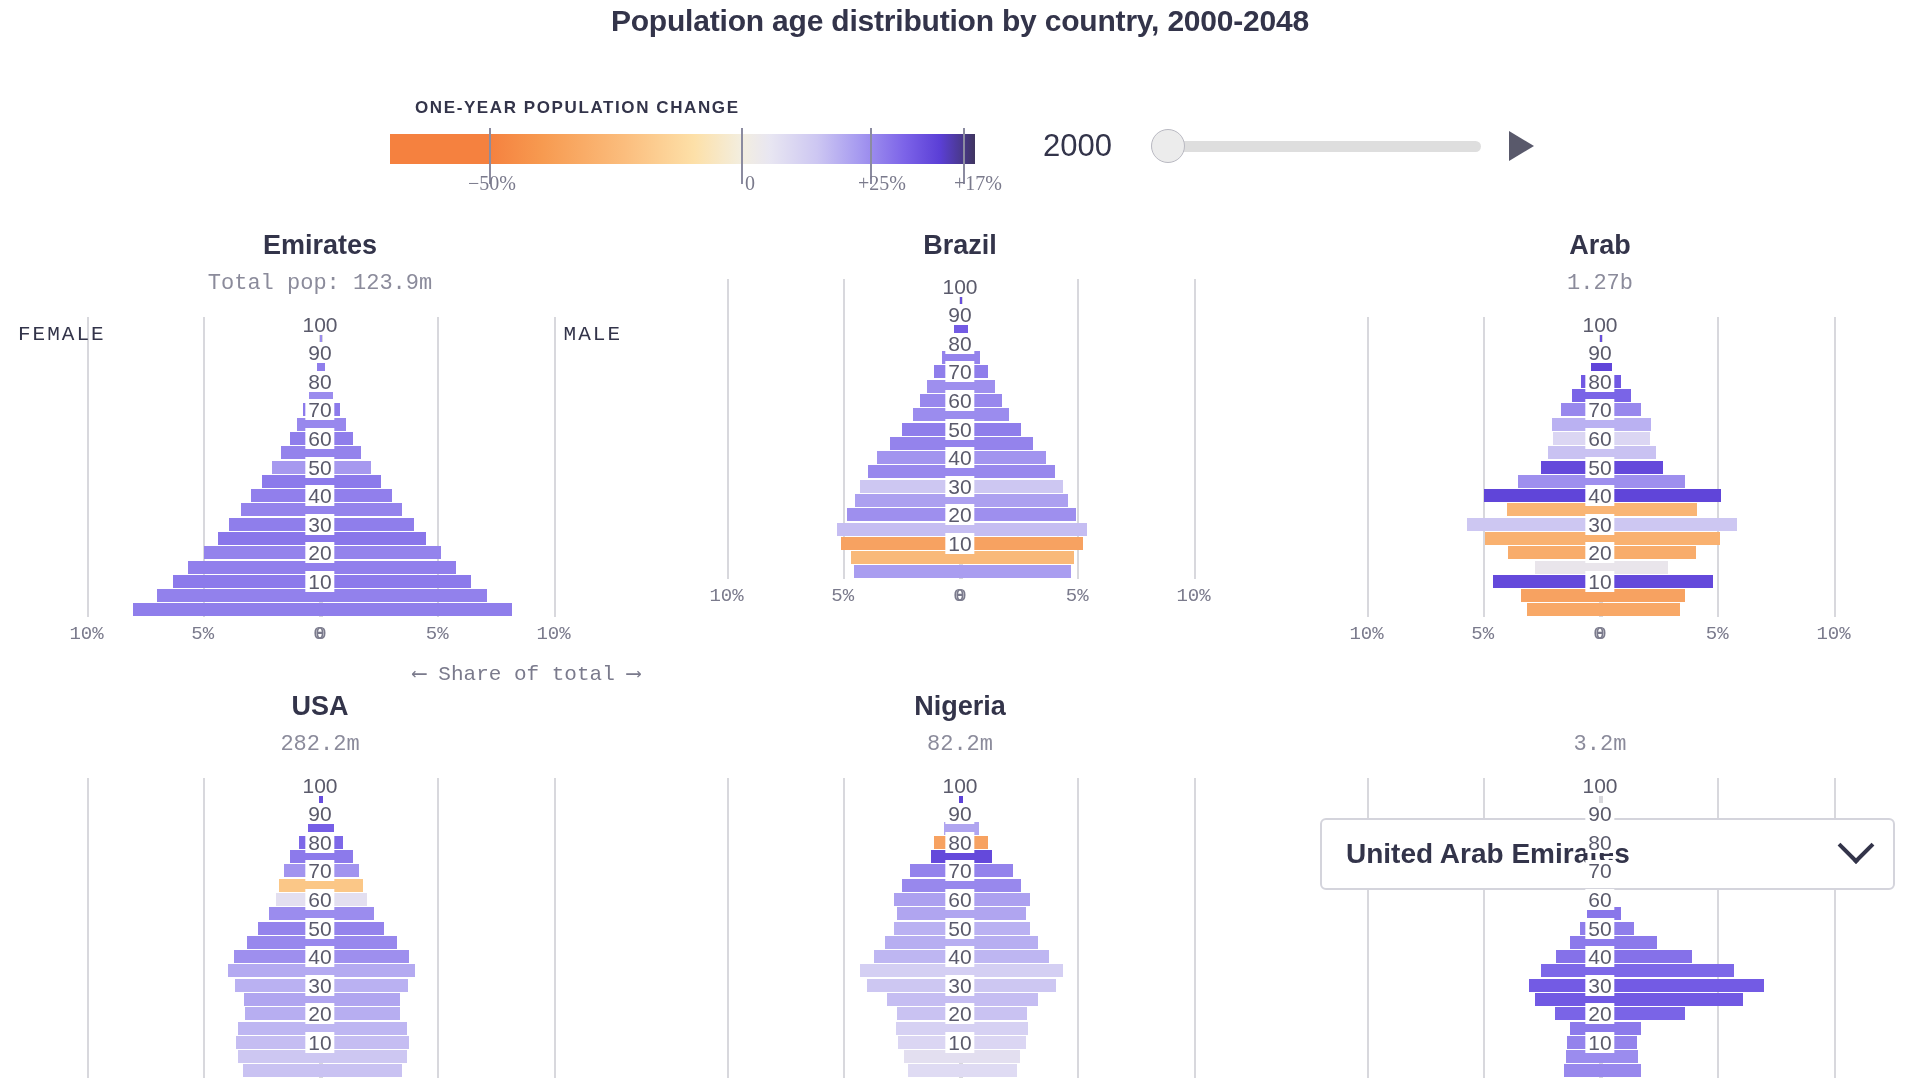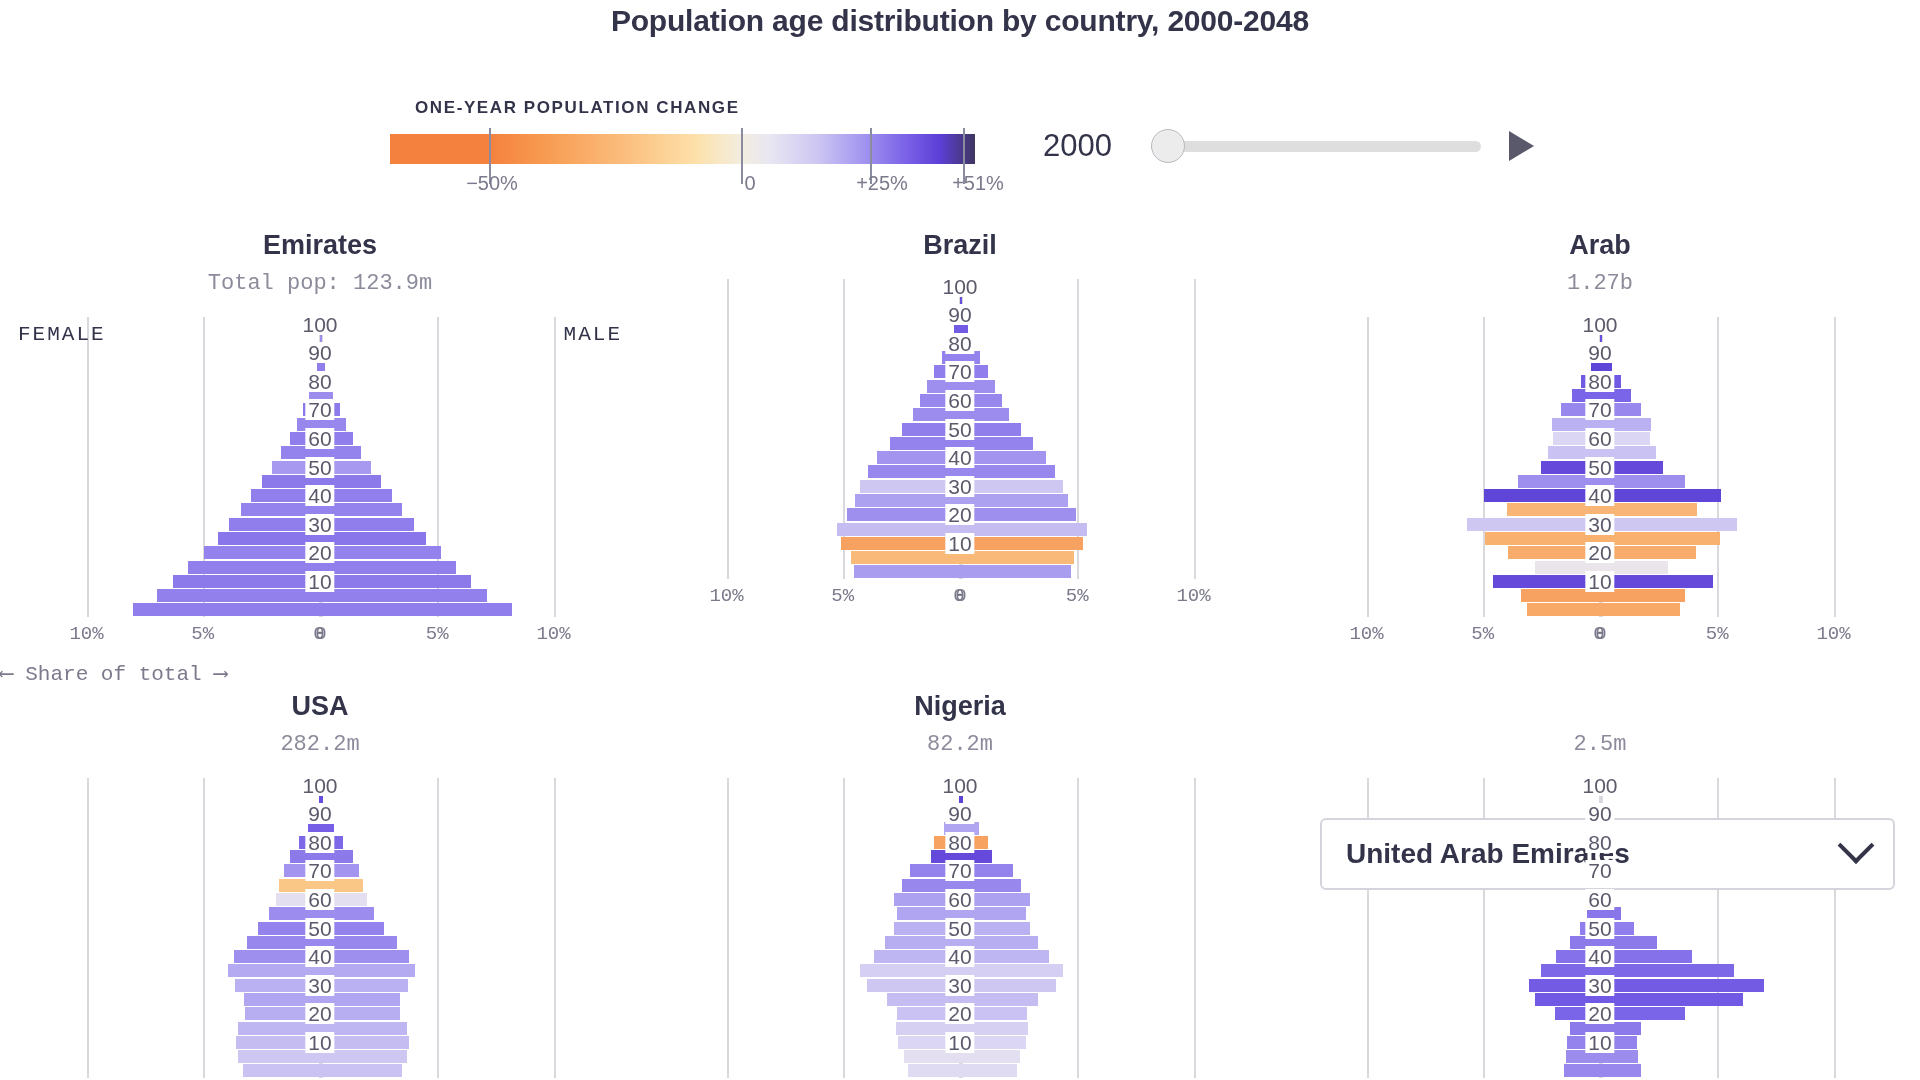--- a/index.html
+++ b/index.html
@@ -31,21 +31,21 @@
     background: linear-gradient(to right,
       #f5813f 0%, #f5813f 17%, #f79a50 26%, #fbbd7d 40%,
       #fde0a8 52%, #f3eedf 60%, #e8e6f2 65%,
       #cdc7f2 73%, #a79bf0 80%, #7c63e8 88%, #5b3fd6 94%, #3f3560 100%);
   }
   .legend-tickline {
     position: absolute; width: 2px; background: #8b8ba0; top: -6px; height: 56px;
   }
   .legend-ticklabels {
     position: relative; margin-top: 8px; height: 26px;
-    font-size: 20px; color: #7a7a8c; font-family: Liberation Sans, sans-serif;
+    font-size: 20px; color: #7a7a8c; font-family: Liberation Serif, serif;
   }
   .legend-ticklabels span { position: absolute; transform: translateX(-50%); }
 
   
   .slider-row {
     position: absolute; left: 1043px; top: 128px;
     display: flex; align-items: center; gap: 16px;
   }
   .slider-year { font-size: 31px; color: #33344a; width: 92px; }
   .slider-track-wrap { position: relative; width: 330px; height: 34px; display: flex; align-items: center; }
@@ -91,21 +91,21 @@
     z-index: 5; background: #fff; padding: 0 3px; line-height: 1;
   }
 
   .xaxis {
     position: relative; width: 560px; margin: 6px auto 0; height: 26px;
     font-size: 19px; color: #7a7a8c; font-family: "Liberation Mono", monospace;
   }
   .xaxis span { position: absolute; transform: translateX(-50%); }
 
   .share-caption {
-    text-align: left; font-size: 21px; color: #7a7a8c;
+    text-align: right; font-size: 21px; color: #7a7a8c;
     font-family: "Liberation Mono", monospace; margin-top: 12px;
   }
 
   
   .side-label {
     position: absolute; top: 6px; font-size: 21px; color: #33344a;
     letter-spacing: 2px; font-family: "Liberation Mono", monospace;
   }
   .side-label.f { left: -22px; }
   .side-label.m { right: -22px; }
@@ -137,21 +137,21 @@
       <div class="legend-ticks-layer"></div>
     <div class="legend-tickline" style="left: 17%;"></div>
         <div class="legend-tickline" style="left: 60%;"></div>
         <div class="legend-tickline" style="left: 82%;"></div>
         <div class="legend-tickline" style="left: 98%;"></div>
       </div>
     <div class="legend-ticklabels">
         <span style="left: 17%;">−50%</span>
         <span style="left: 60%;">0</span>
         <span style="left: 82%;">+25%</span>
-        <span style="left: 98%;">+51%</span>
+        <span style="left: 98%;">+17%</span>
       </div>
   </div>
 
   <div class="slider-row">
     <div class="slider-year">2000</div>
     <div class="slider-track-wrap">
       <div class="slider-track"></div>
       <div class="slider-handle"></div>
     </div>
     <div class="play-btn"></div>
@@ -722,21 +722,21 @@
               <div class="agerow">
                 <div class="bar left" style="width: 0.2325px; background: rgb(100, 73, 219);"></div>
                 <div class="bar right" style="width: 0.2325px; background: rgb(100, 73, 219);"></div>
                 <div class="age-label">100</div>
               </div>
             </div>
           </div>
         </div>
         <div class="cell">
           <div class="country-name" style="visibility: hidden;">United Arab Emirates</div>
-          <div class="total-pop">2.5m</div>
+          <div class="total-pop">3.2m</div>
           <div class="pyramid" style="height: 300px;">
             <div class="grid-line" style="left: 46.5px;"></div>
             <div class="grid-line" style="left: 162.75px;"></div>
             <div class="grid-line" style="left: 279px;"></div>
             <div class="grid-line" style="left: 281px;"></div>
             <div class="grid-line" style="left: 397.25px;"></div>
             <div class="grid-line" style="left: 513.5px;"></div>
             <div class="rows">
               <div class="agerow">
                 <div class="bar left" style="width: 37.2px; background: rgb(152, 136, 237);"></div>

